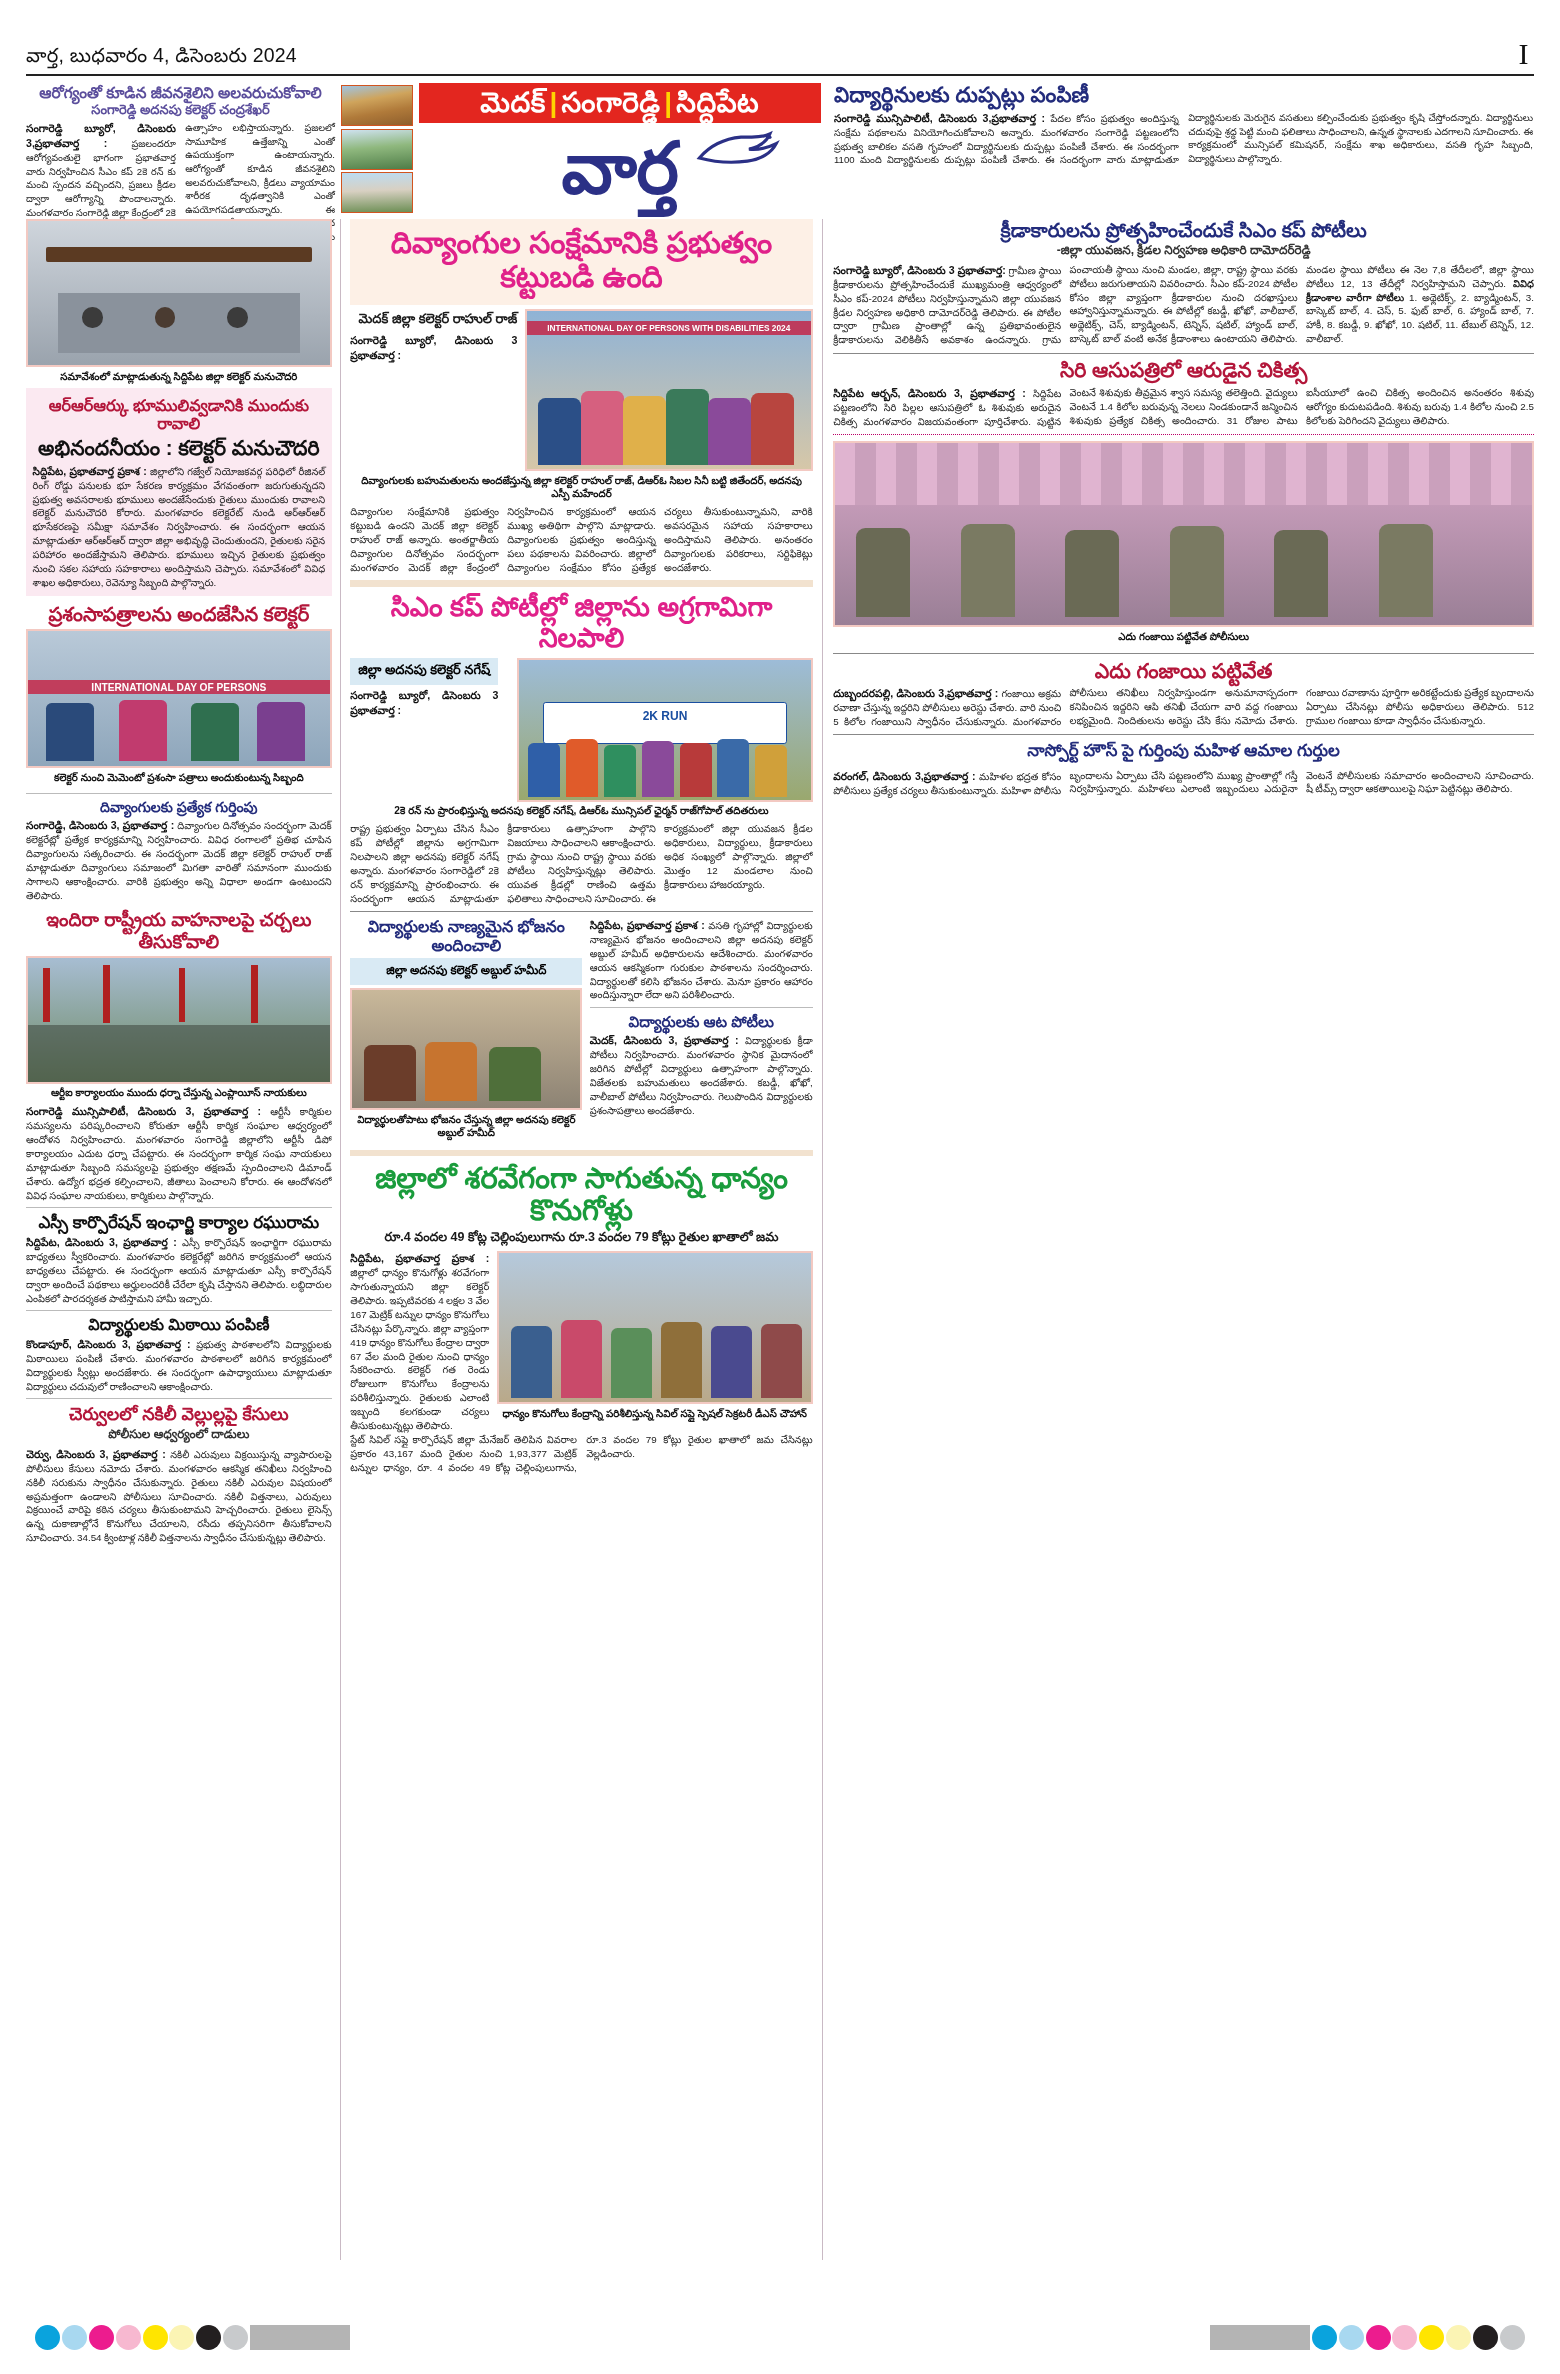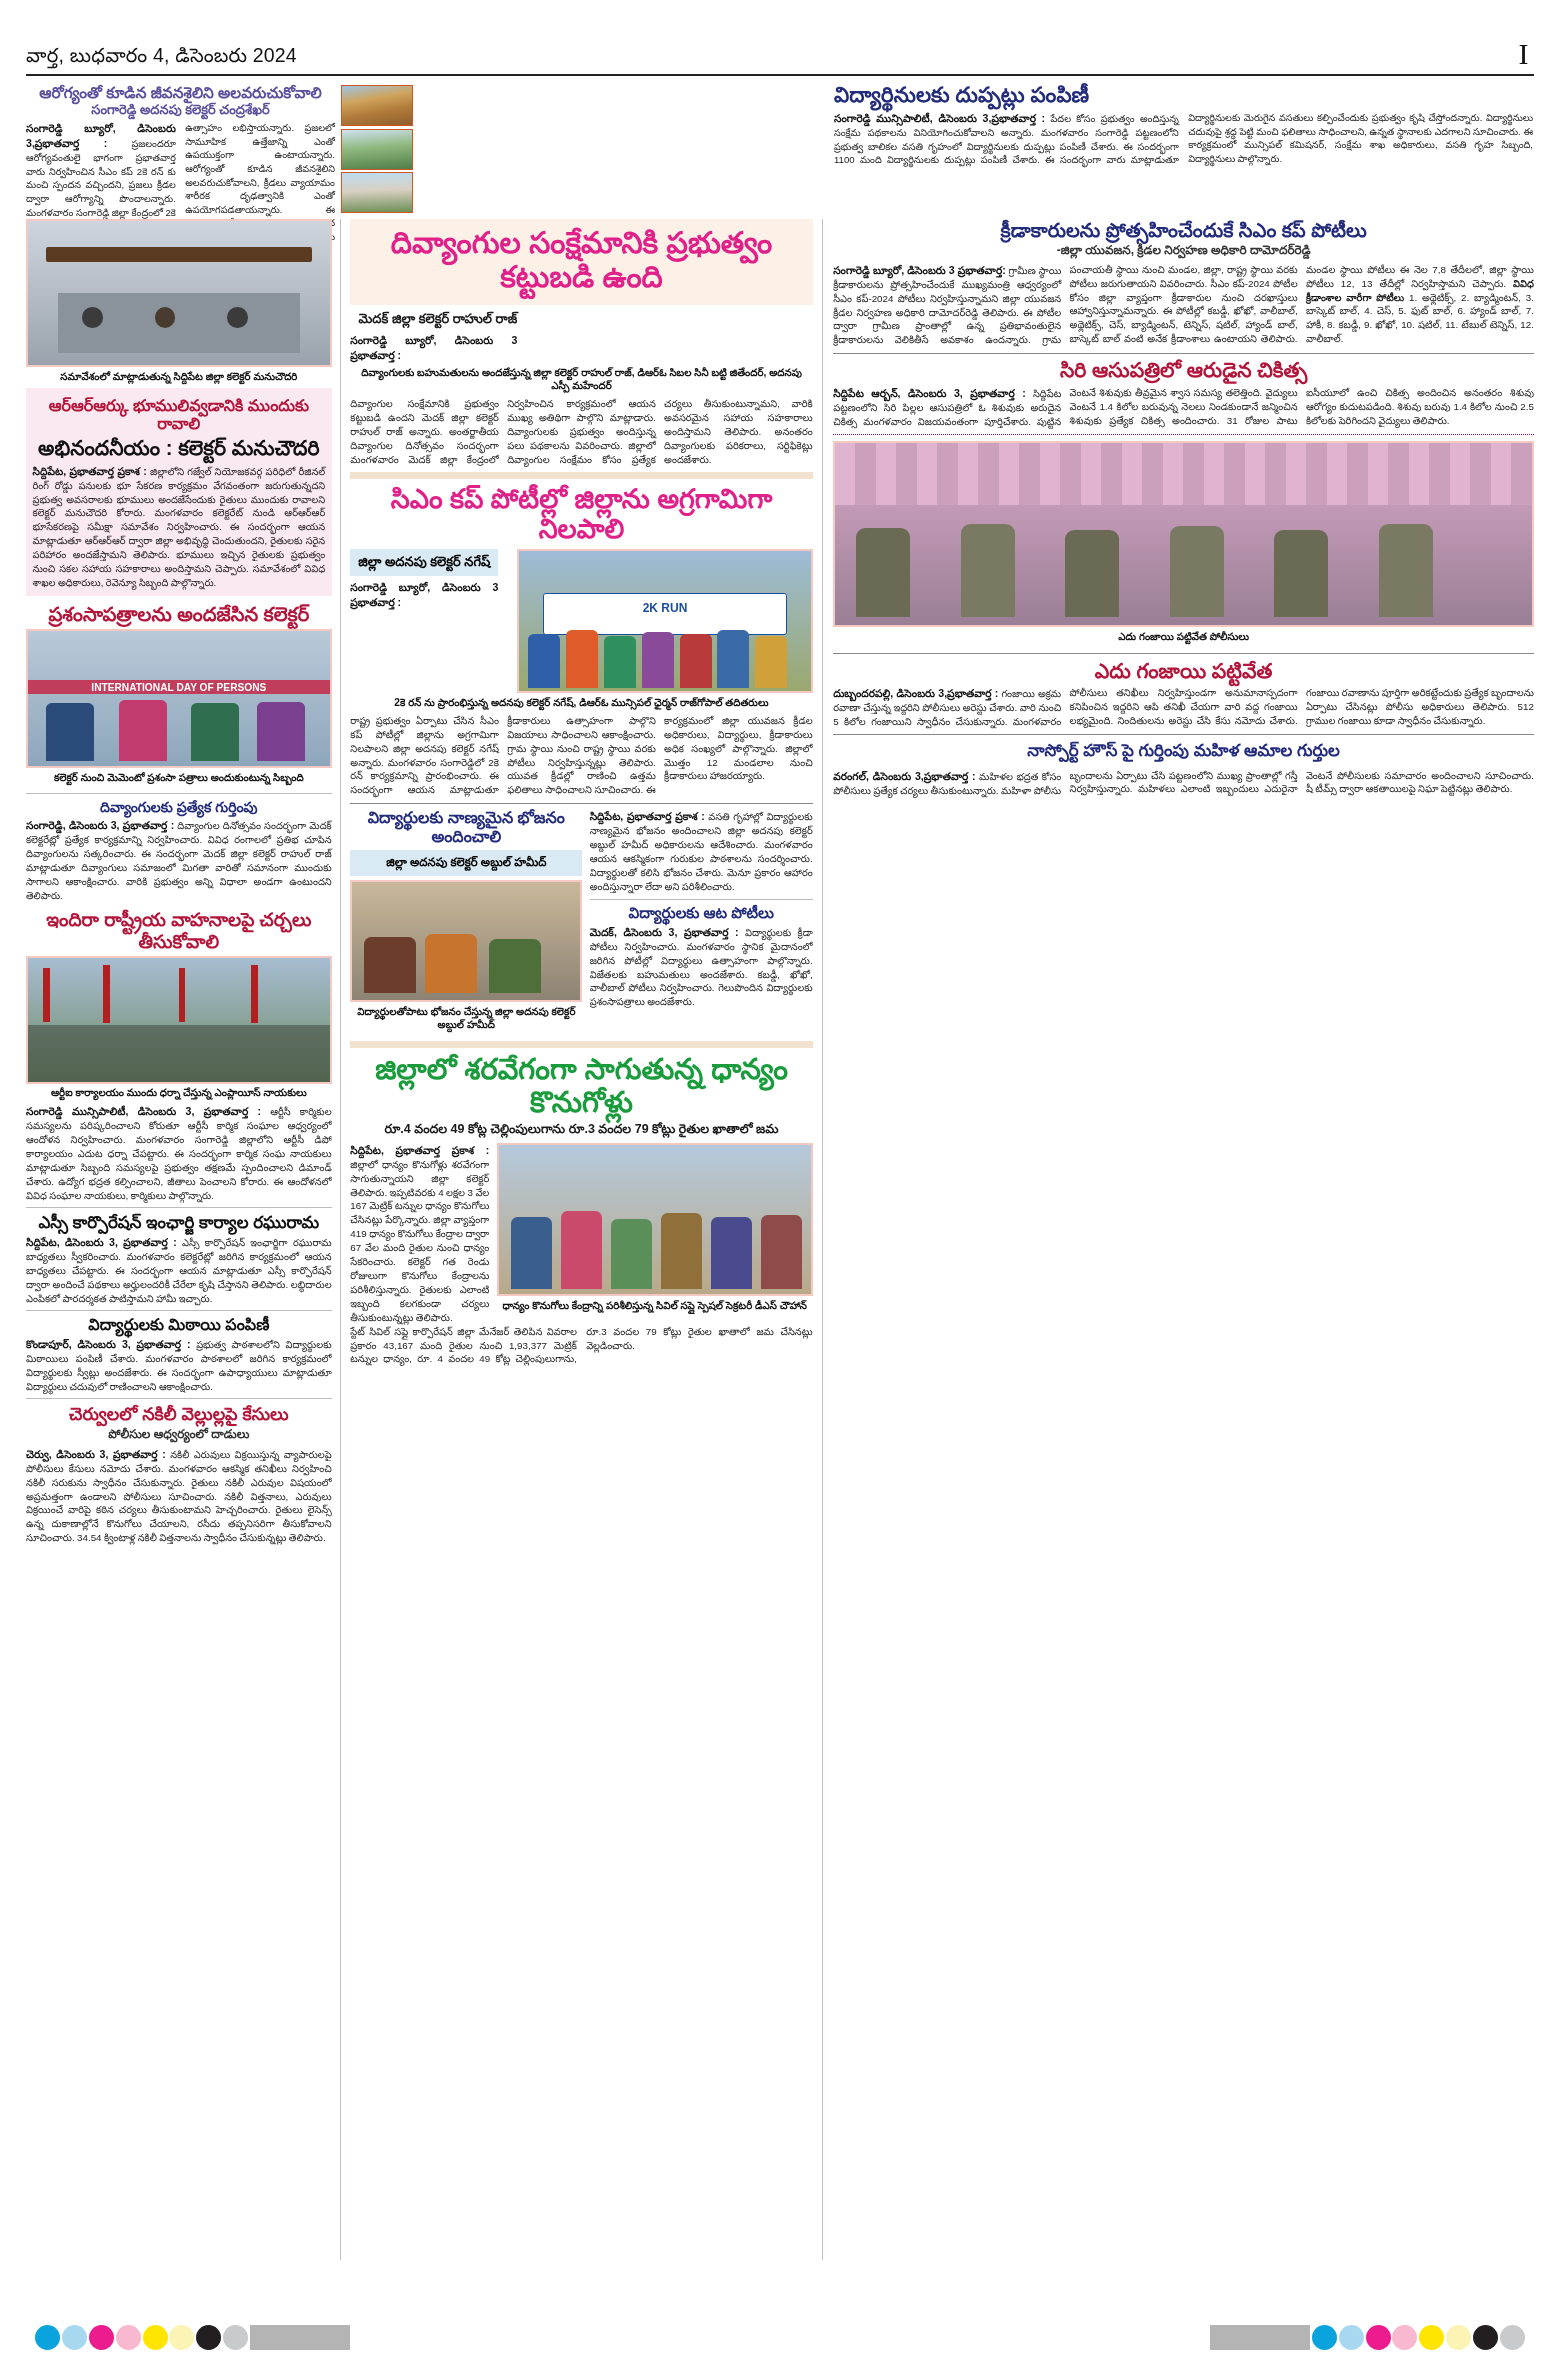--- a/index.html
+++ b/index.html
@@ -206,20 +206,32 @@
       </div>
     </div>
 
     <div class="hdr-col-mid">
       <div class="masthead">
         <div class="mh-photos">
           <div class="mh-photo p1"></div>
           <div class="mh-photo p2"></div>
           <div class="mh-photo p3"></div>
         </div>
+        <div class="mh-right">
+          <div class="mh-ribbon">
+            <span>మెదక్</span><span class="sep">|</span><span>సంగారెడ్డి</span><span class="sep">|</span><span>సిద్దిపేట</span>
+          </div>
+          <div class="mh-logo-wrap">
+            <svg class="mh-bird" viewBox="0 0 120 60">
+              <path d="M8 40 C20 26, 38 16, 60 14 C72 13, 84 16, 96 10 C92 20, 82 26, 70 29 C80 30, 92 28, 104 22 C98 34, 84 42, 68 44 C52 46, 30 46, 8 40 Z" fill="none" stroke="#2b3086" stroke-width="4"></path>
+              <circle cx="96" cy="14" r="2.2" fill="#2b3086"></circle>
+            </svg>
+            <div class="mh-logo">వార్త</div>
+          </div>
+        </div>
       </div>
     </div>
 
     <div class="hdr-col-right">
       <div class="h-navy" style="text-align:left;font-size:21.3px">విద్యార్థినులకు దుప్పట్లు పంపిణీ</div>
       <div class="bodytext two-col" style="font-size:9.6px;margin-top:2.8px">
         <span class="byline">సంగారెడ్డి మున్సిపాలిటీ, డిసెంబరు 3,ప్రభాతవార్త :</span>
         <span>పేదల కోసం ప్రభుత్వం అందిస్తున్న సంక్షేమ పథకాలను వినియోగించుకోవాలని అన్నారు. మంగళవారం సంగారెడ్డి పట్టణంలోని ప్రభుత్వ బాలికల వసతి గృహంలో విద్యార్థినులకు దుప్పట్లు పంపిణీ చేశారు. ఈ సందర్భంగా 1100 మంది విద్యార్థినులకు దుప్పట్లు పంపిణీ చేశారు. ఈ సందర్భంగా వారు మాట్లాడుతూ విద్యార్థినులకు మెరుగైన వసతులు కల్పించేందుకు ప్రభుత్వం కృషి చేస్తోందన్నారు. విద్యార్థినులు చదువుపై శ్రద్ధ పెట్టి మంచి ఫలితాలు సాధించాలని, ఉన్నత స్థానాలకు ఎదగాలని సూచించారు. ఈ కార్యక్రమంలో మున్సిపల్ కమిషనర్, సంక్షేమ శాఖ అధికారులు, వసతి గృహ సిబ్బంది, విద్యార్థినులు పాల్గొన్నారు.</span>
       </div>
     </div>
@@ -308,20 +320,31 @@
 
       <div class="lead-hd-band">
         <div class="h-pink">దివ్యాంగుల సంక్షేమానికి ప్రభుత్వం కట్టుబడి ఉంది</div>
       </div>
 
       <div style="display:flex;gap:7.4px;margin-top:4.6px">
         <div style="width:167px">
           <div class="deck" style="text-align:right;font-size:13px">మెదక్ జిల్లా కలెక్టర్ రాహుల్ రాజ్</div>
           <div class="bodytext" style="font-size:9.8px;margin-top:2.8px">
             <span class="byline">సంగారెడ్డి బ్యూరో, డిసెంబరు 3 ప్రభాతవార్త :</span>
+          </div>
+        </div>
+        <div style="flex:1">
+          <div class="photo" style="height:162px;background:linear-gradient(180deg,#8fb3d6,#d6c7a8)">
+            <div class="photo-label-strip" style="top:6%;font-size:8.3px">INTERNATIONAL DAY OF PERSONS WITH DISABILITIES 2024</div>
+            <div style="position:absolute;left:4%;bottom:3%;width:43px;height:67px;background:#2b4f87;border-radius:7.4px 7.4px 0 0;"></div>
+            <div style="position:absolute;left:19%;bottom:3%;width:43px;height:74px;background:#d6607f;border-radius:7.4px 7.4px 0 0;"></div>
+            <div style="position:absolute;left:34%;bottom:3%;width:43px;height:69px;background:#e0b04a;border-radius:7.4px 7.4px 0 0;"></div>
+            <div style="position:absolute;left:49%;bottom:3%;width:43px;height:76px;background:#3a7a5a;border-radius:7.4px 7.4px 0 0;"></div>
+            <div style="position:absolute;left:64%;bottom:3%;width:43px;height:67px;background:#8a4a9a;border-radius:7.4px 7.4px 0 0;"></div>
+            <div style="position:absolute;left:79%;bottom:3%;width:43px;height:72px;background:#b8453f;border-radius:7.4px 7.4px 0 0;"></div>
           </div>
         </div>
       </div>
       <div class="cap">దివ్యాంగులకు బహుమతులను అందజేస్తున్న జిల్లా కలెక్టర్ రాహుల్ రాజ్, డిఆర్ఓ సిబల సినీ బట్టి జితేందర్, అదనపు ఎస్పీ మహేందర్</div>
 
       <div class="bodytext three-col" style="font-size:9.8px">
         <span>దివ్యాంగుల సంక్షేమానికి ప్రభుత్వం కట్టుబడి ఉందని మెదక్ జిల్లా కలెక్టర్ రాహుల్ రాజ్ అన్నారు. అంతర్జాతీయ దివ్యాంగుల దినోత్సవం సందర్భంగా మంగళవారం మెదక్ జిల్లా కేంద్రంలో నిర్వహించిన కార్యక్రమంలో ఆయన ముఖ్య అతిథిగా పాల్గొని మాట్లాడారు. దివ్యాంగులకు ప్రభుత్వం అందిస్తున్న పలు పథకాలను వివరించారు. జిల్లాలో దివ్యాంగుల సంక్షేమం కోసం ప్రత్యేక చర్యలు తీసుకుంటున్నామని, వారికి అవసరమైన సహాయ సహకారాలు అందిస్తామని తెలిపారు. అనంతరం దివ్యాంగులకు పరికరాలు, సర్టిఫికెట్లు అందజేశారు.</span>
       </div>
 
       <div class="sep-band"></div>

